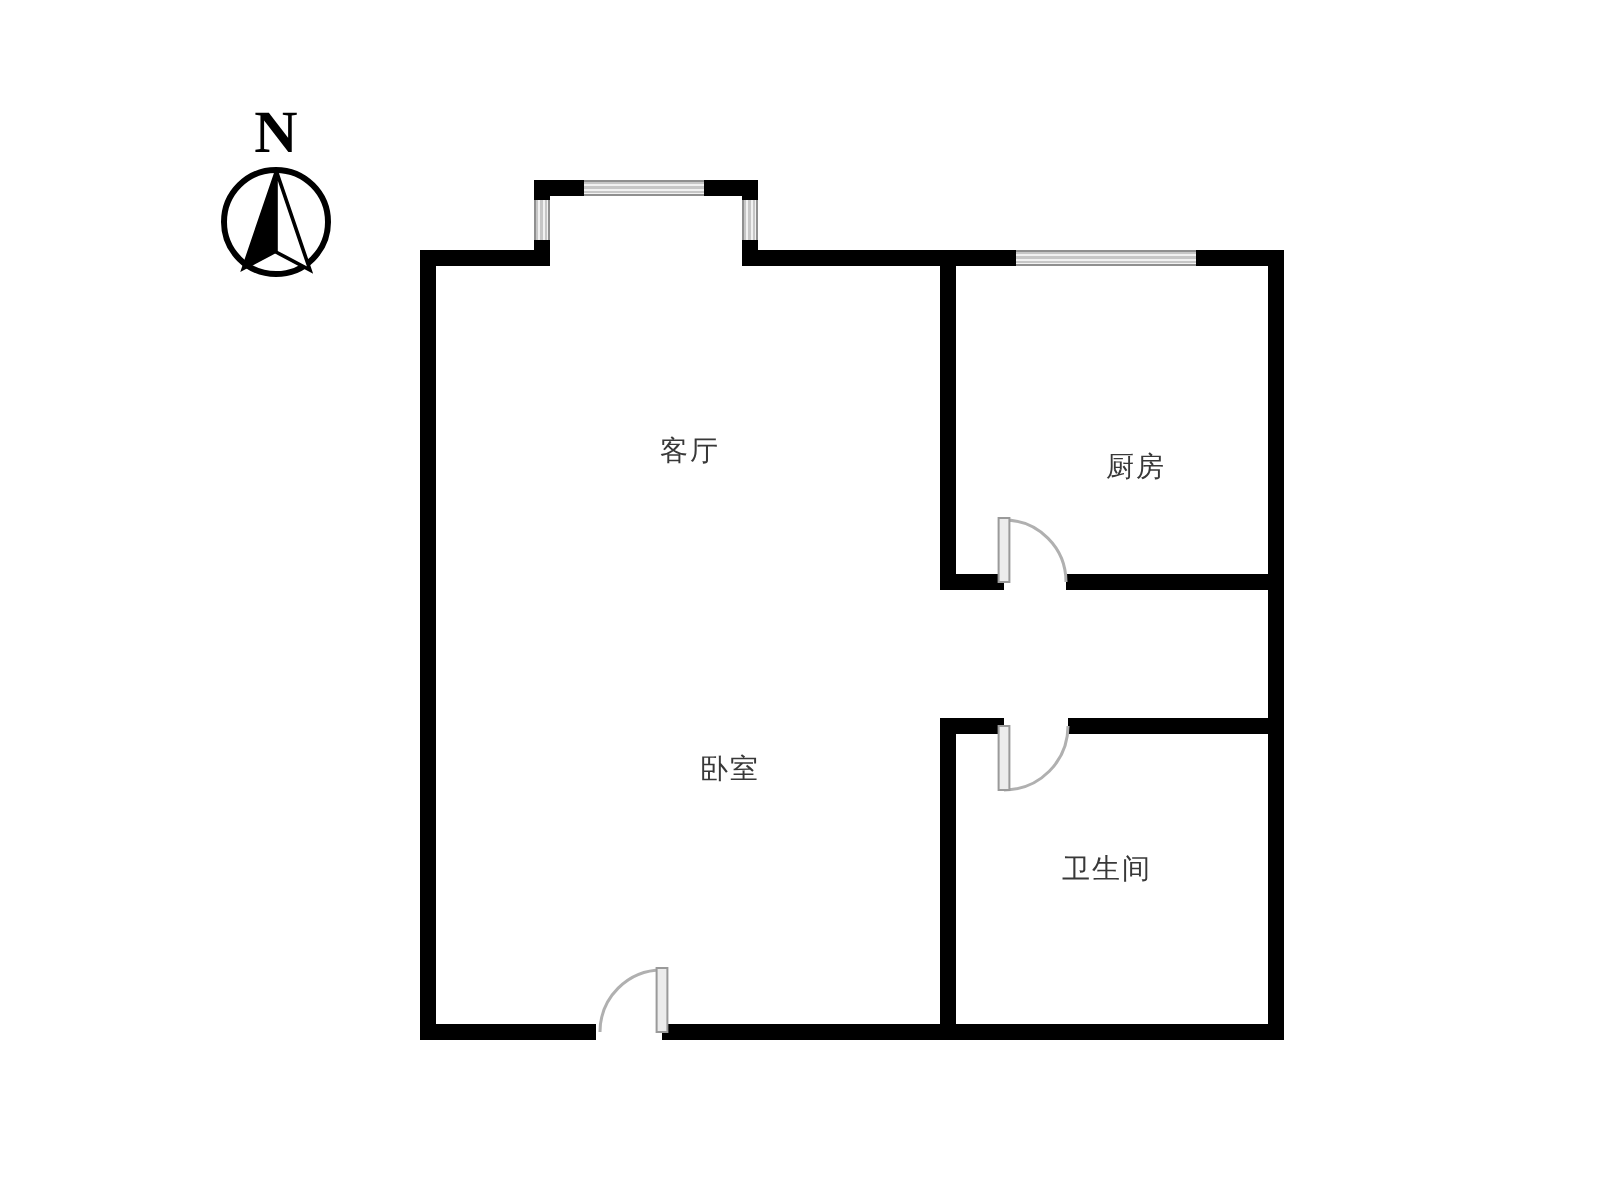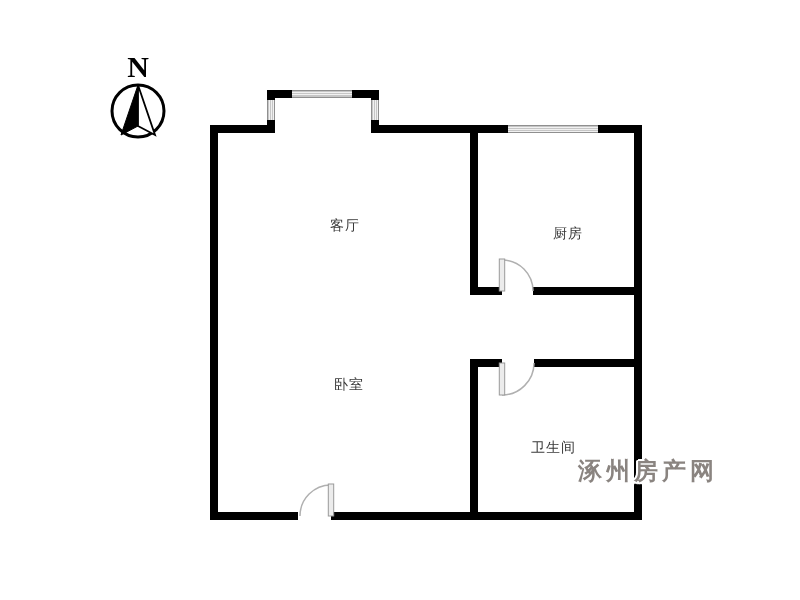--- a/index.html
+++ b/index.html
@@ -37,22 +37,22 @@
   .win-top     {left:508px;top:125px;width:90px;height:8px;}
   .win-bayTop  {left:292px;top:90px;width:60px;height:8px;}
   .win-bayL    {left:267px;top:100px;width:8px;height:20px;}
   .win-bayR    {left:371px;top:100px;width:8px;height:20px;}
   
   .doors{position:absolute;left:0;top:0;width:800px;height:600px;}
   
   .room-label{position:absolute;font-size:14px;color:#383838;letter-spacing:1px;white-space:nowrap;}
   .lbl-living  {left:318px;top:217px;margin-left:12px;}
   .lbl-kitchen {left:553px;top:199px;margin-top:26px;}
-  .lbl-bedroom {left:334px;top:376px;text-align:center;}
-  .lbl-bath    {left:531px;top:439px;text-align:center;}
+  .lbl-bedroom {left:350px;top:376px;text-align:center;}
+  .lbl-bath    {left:531px;top:426px;text-align:center;}
   
   .compass{position:absolute;left:105px;top:52px;width:66px;height:92px;}
   .compass-n{
     position:absolute;left:0;top:0;width:66px;text-align:center;
     font-family:"Liberation Serif",serif;font-weight:bold;font-size:30px;color:#000;line-height:30px;
   }
   .compass svg{position:absolute;left:0;top:0;}
   
   .watermark{position:absolute;color:#8a8480;font-weight:bold;text-align:center;white-space:nowrap;
     text-shadow:-2px 0 0 #fff,2px 0 0 #fff,0 -2px 0 #fff,0 2px 0 #fff,
@@ -107,15 +107,14 @@
 
     <path d="M 331 485 A 31 31 0 0 0 300 516" fill="none" stroke="#b0b0b0" stroke-width="1.5"></path>
     <rect x="328.3" y="484" width="5.4" height="32" fill="#ececec" stroke="#9a9a9a" stroke-width="1"></rect>
   </svg>
 
   <div class="room-label lbl-living">客厅</div>
   <div class="room-label lbl-kitchen">厨房</div>
   <div class="room-label lbl-bedroom">卧室</div>
   <div class="room-label lbl-bath">卫生间</div>
 
-  <div class="watermark wm-name">涿州房产网</div>
 
 </div>
 
 </body></html>

